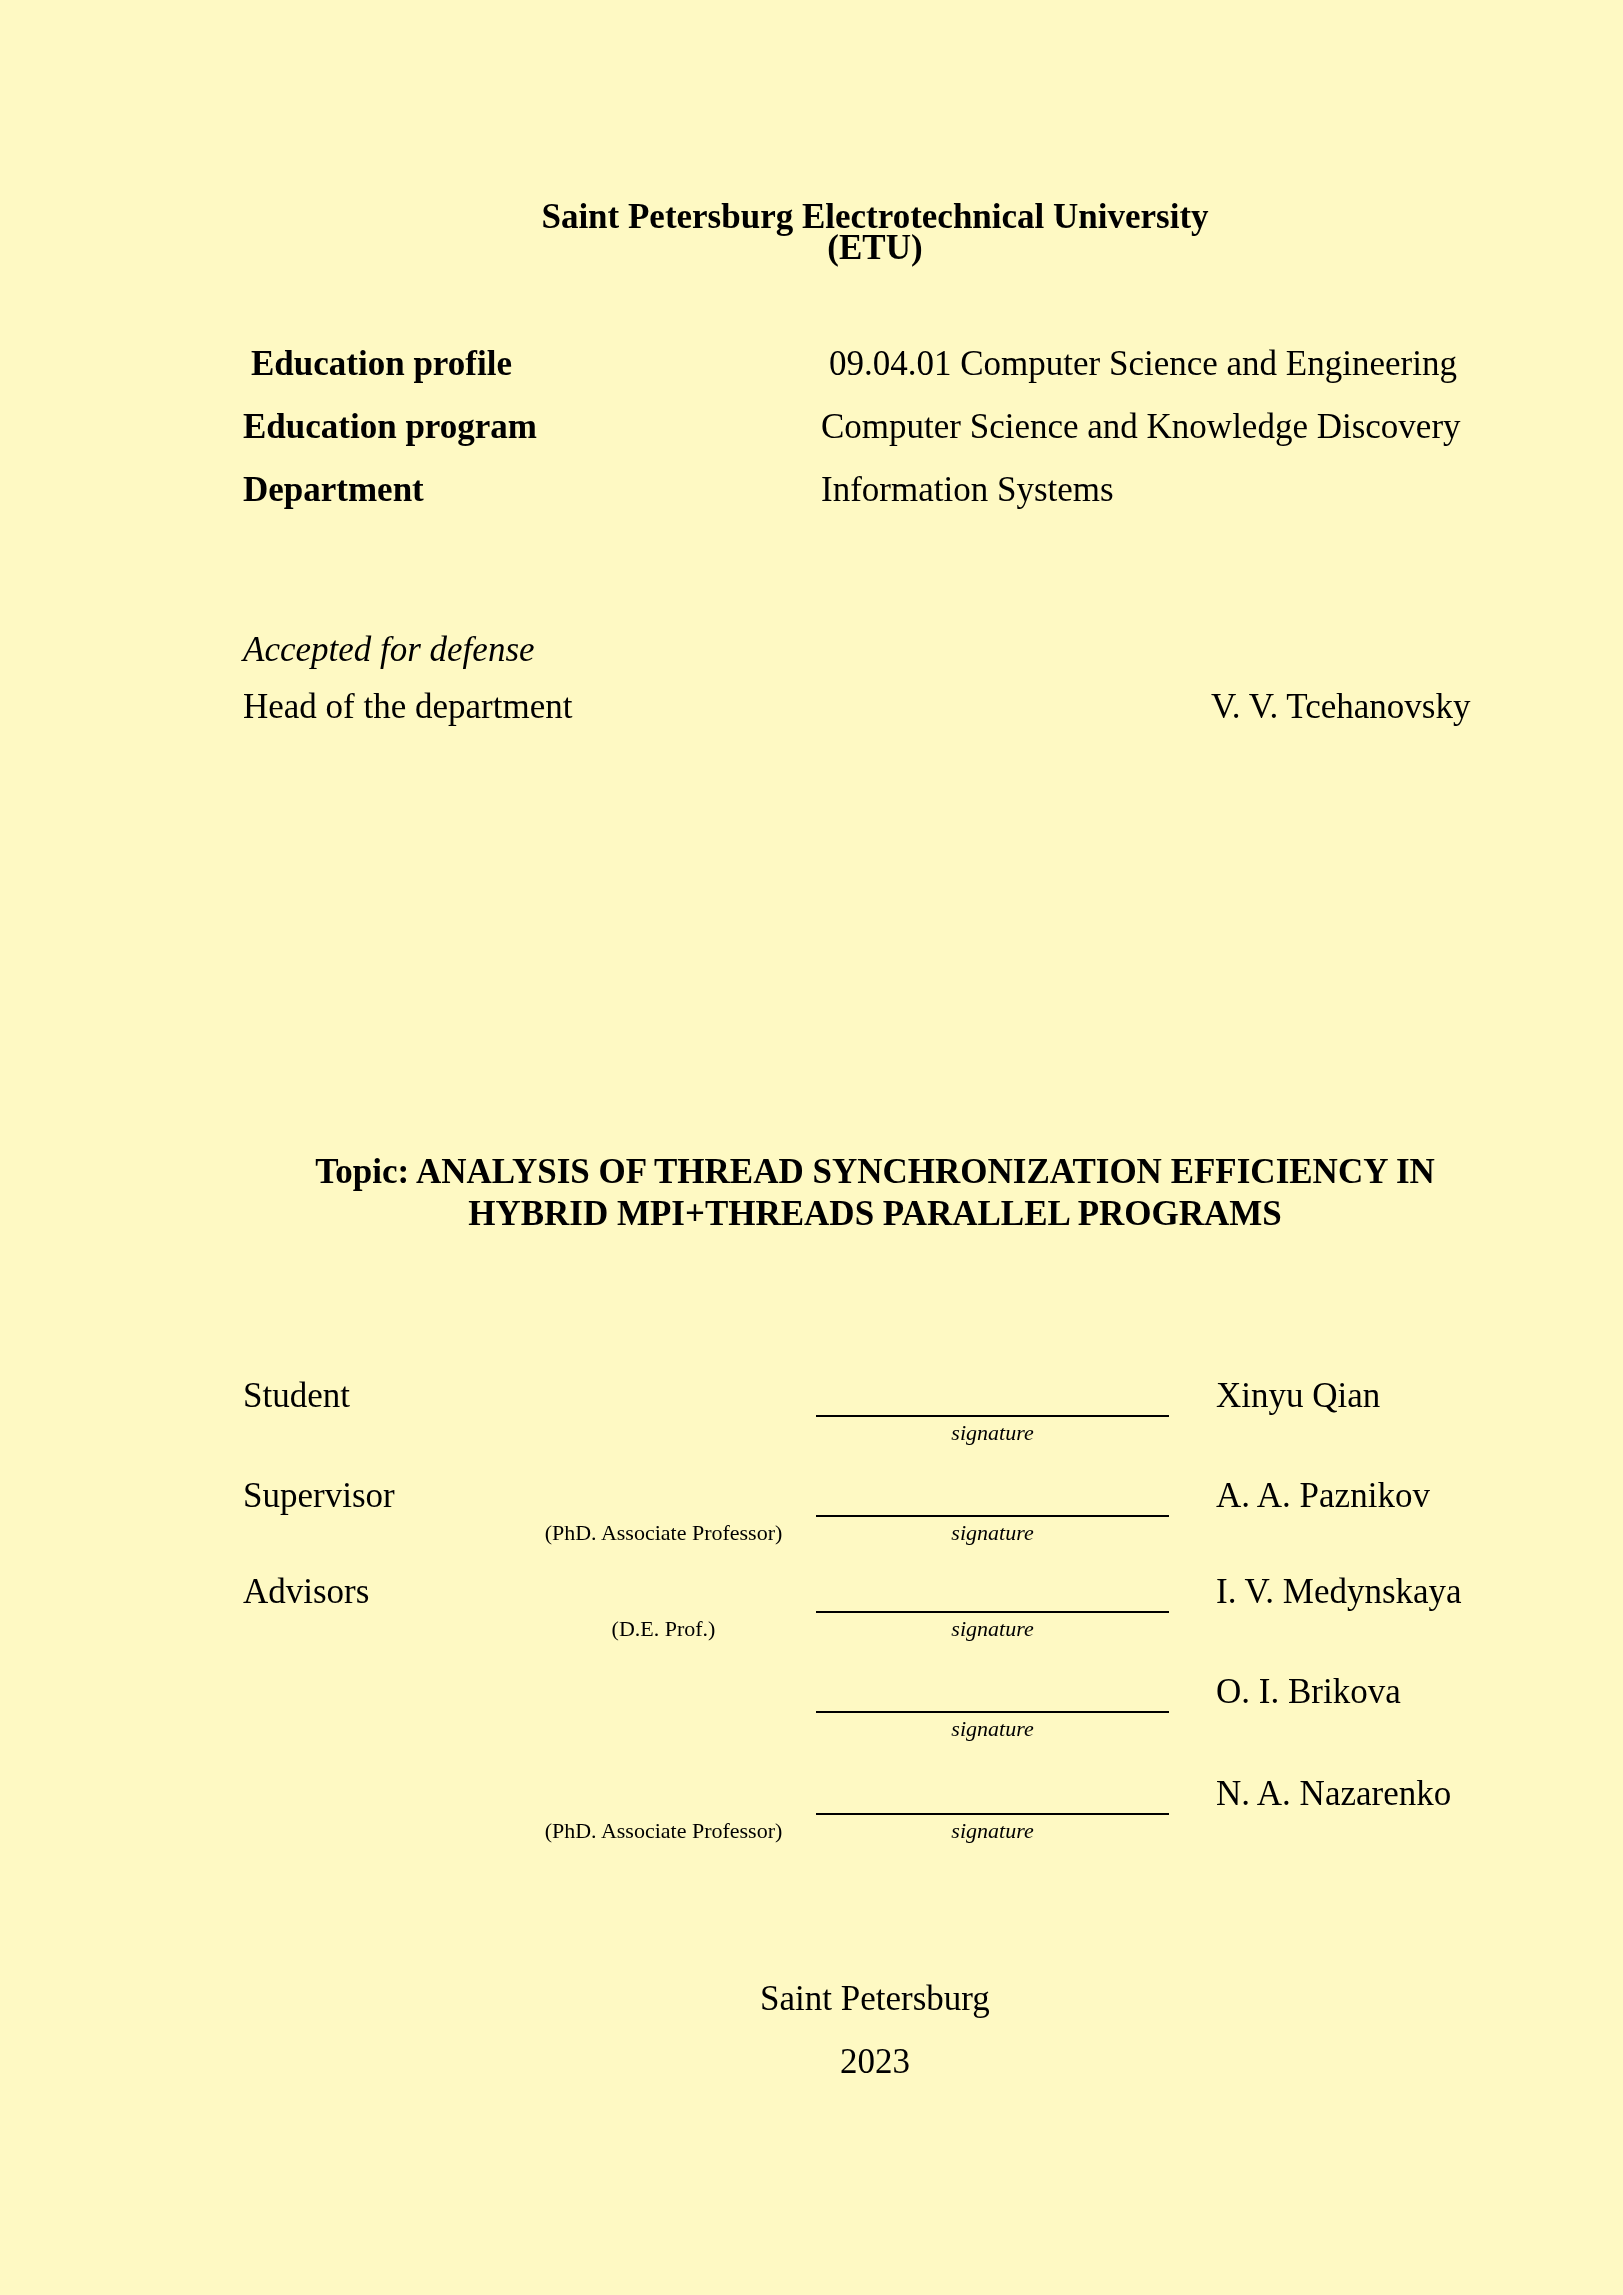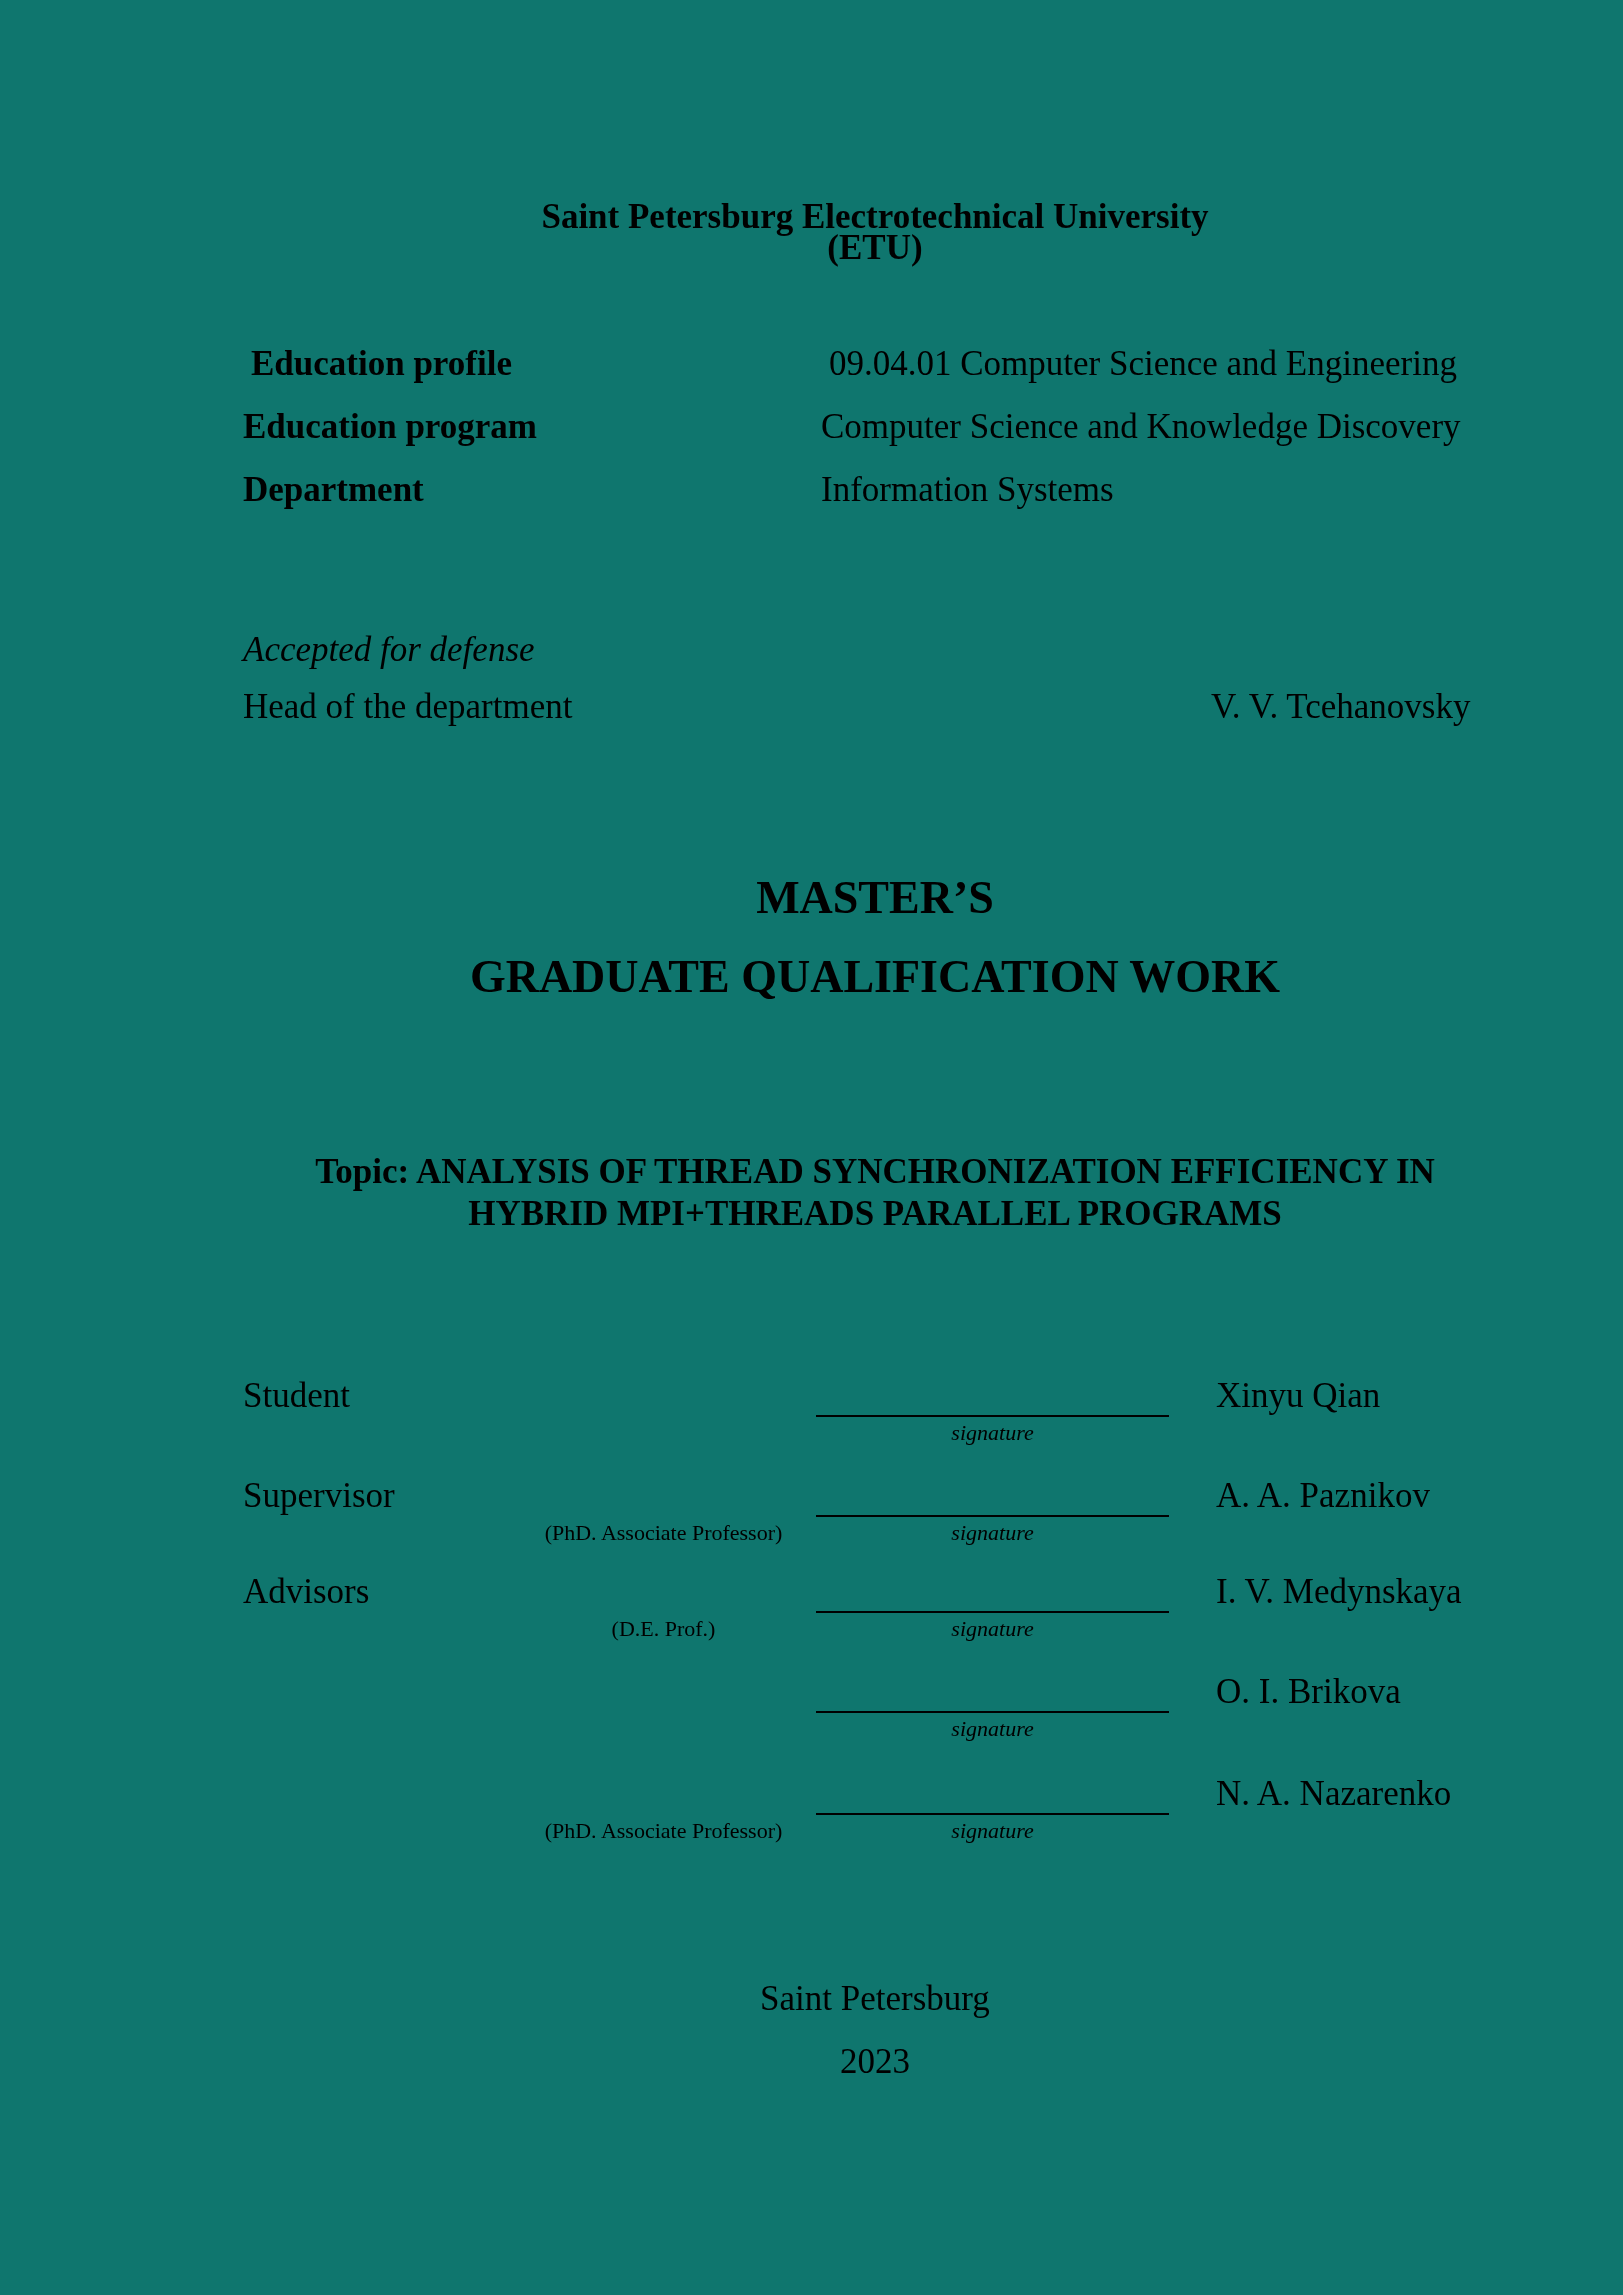--- a/index.html
+++ b/index.html
@@ -7,21 +7,21 @@
   body {
     width: 1623px; height: 2295px;
     position: relative;
     font-family: "Liberation Serif", "DejaVu Serif", serif;
     color: #000000;
     overflow: hidden;
   }
   .page {
     position: absolute; left: 0; top: 0;
     width: 1623px; height: 2295px;
-    background: #0f766e;
+    background: #fef9c3;
   }
   .group { position: absolute; left: 243px; width: 1264px; }
   .abs { position: absolute; }
   .center { text-align: center; }
   .bold { font-weight: bold; }
   .italic { font-style: italic; }
   .body-text { font-size: 35px; line-height: 1.15; }
   .small-text { font-size: 22px; line-height: 1.1; }
   .title-text { font-size: 46px; line-height: 1.1; font-weight: bold; }
 
@@ -101,24 +101,20 @@
   </div>
 
   <div class="group accept-group">
     <div class="abs accept-note italic body-text">Accepted for defense</div>
     <div class="abs head-row">
       <span class="head-label body-text">Head of the department</span>
       <span class="head-name body-text">V. V. Tcehanovsky</span>
     </div>
   </div>
 
-  <div class="group title-group">
-    <div class="abs title-line1 center title-text">MASTER’S</div>
-    <div class="abs title-line2 center title-text">GRADUATE QUALIFICATION WORK</div>
-  </div>
 
   <div class="group topic-group">
     <div class="abs topic-line1 center bold body-text">Topic: ANALYSIS OF THREAD SYNCHRONIZATION EFFICIENCY IN</div>
     <div class="abs topic-line2 center bold body-text">HYBRID MPI+THREADS PARALLEL PROGRAMS</div>
   </div>
 
   <div class="sig-row sig-row-1">
     <span class="sig-role body-text">Student</span>
     <span class="sig-line"></span>
     <span class="sig-caption small-text">signature</span>

